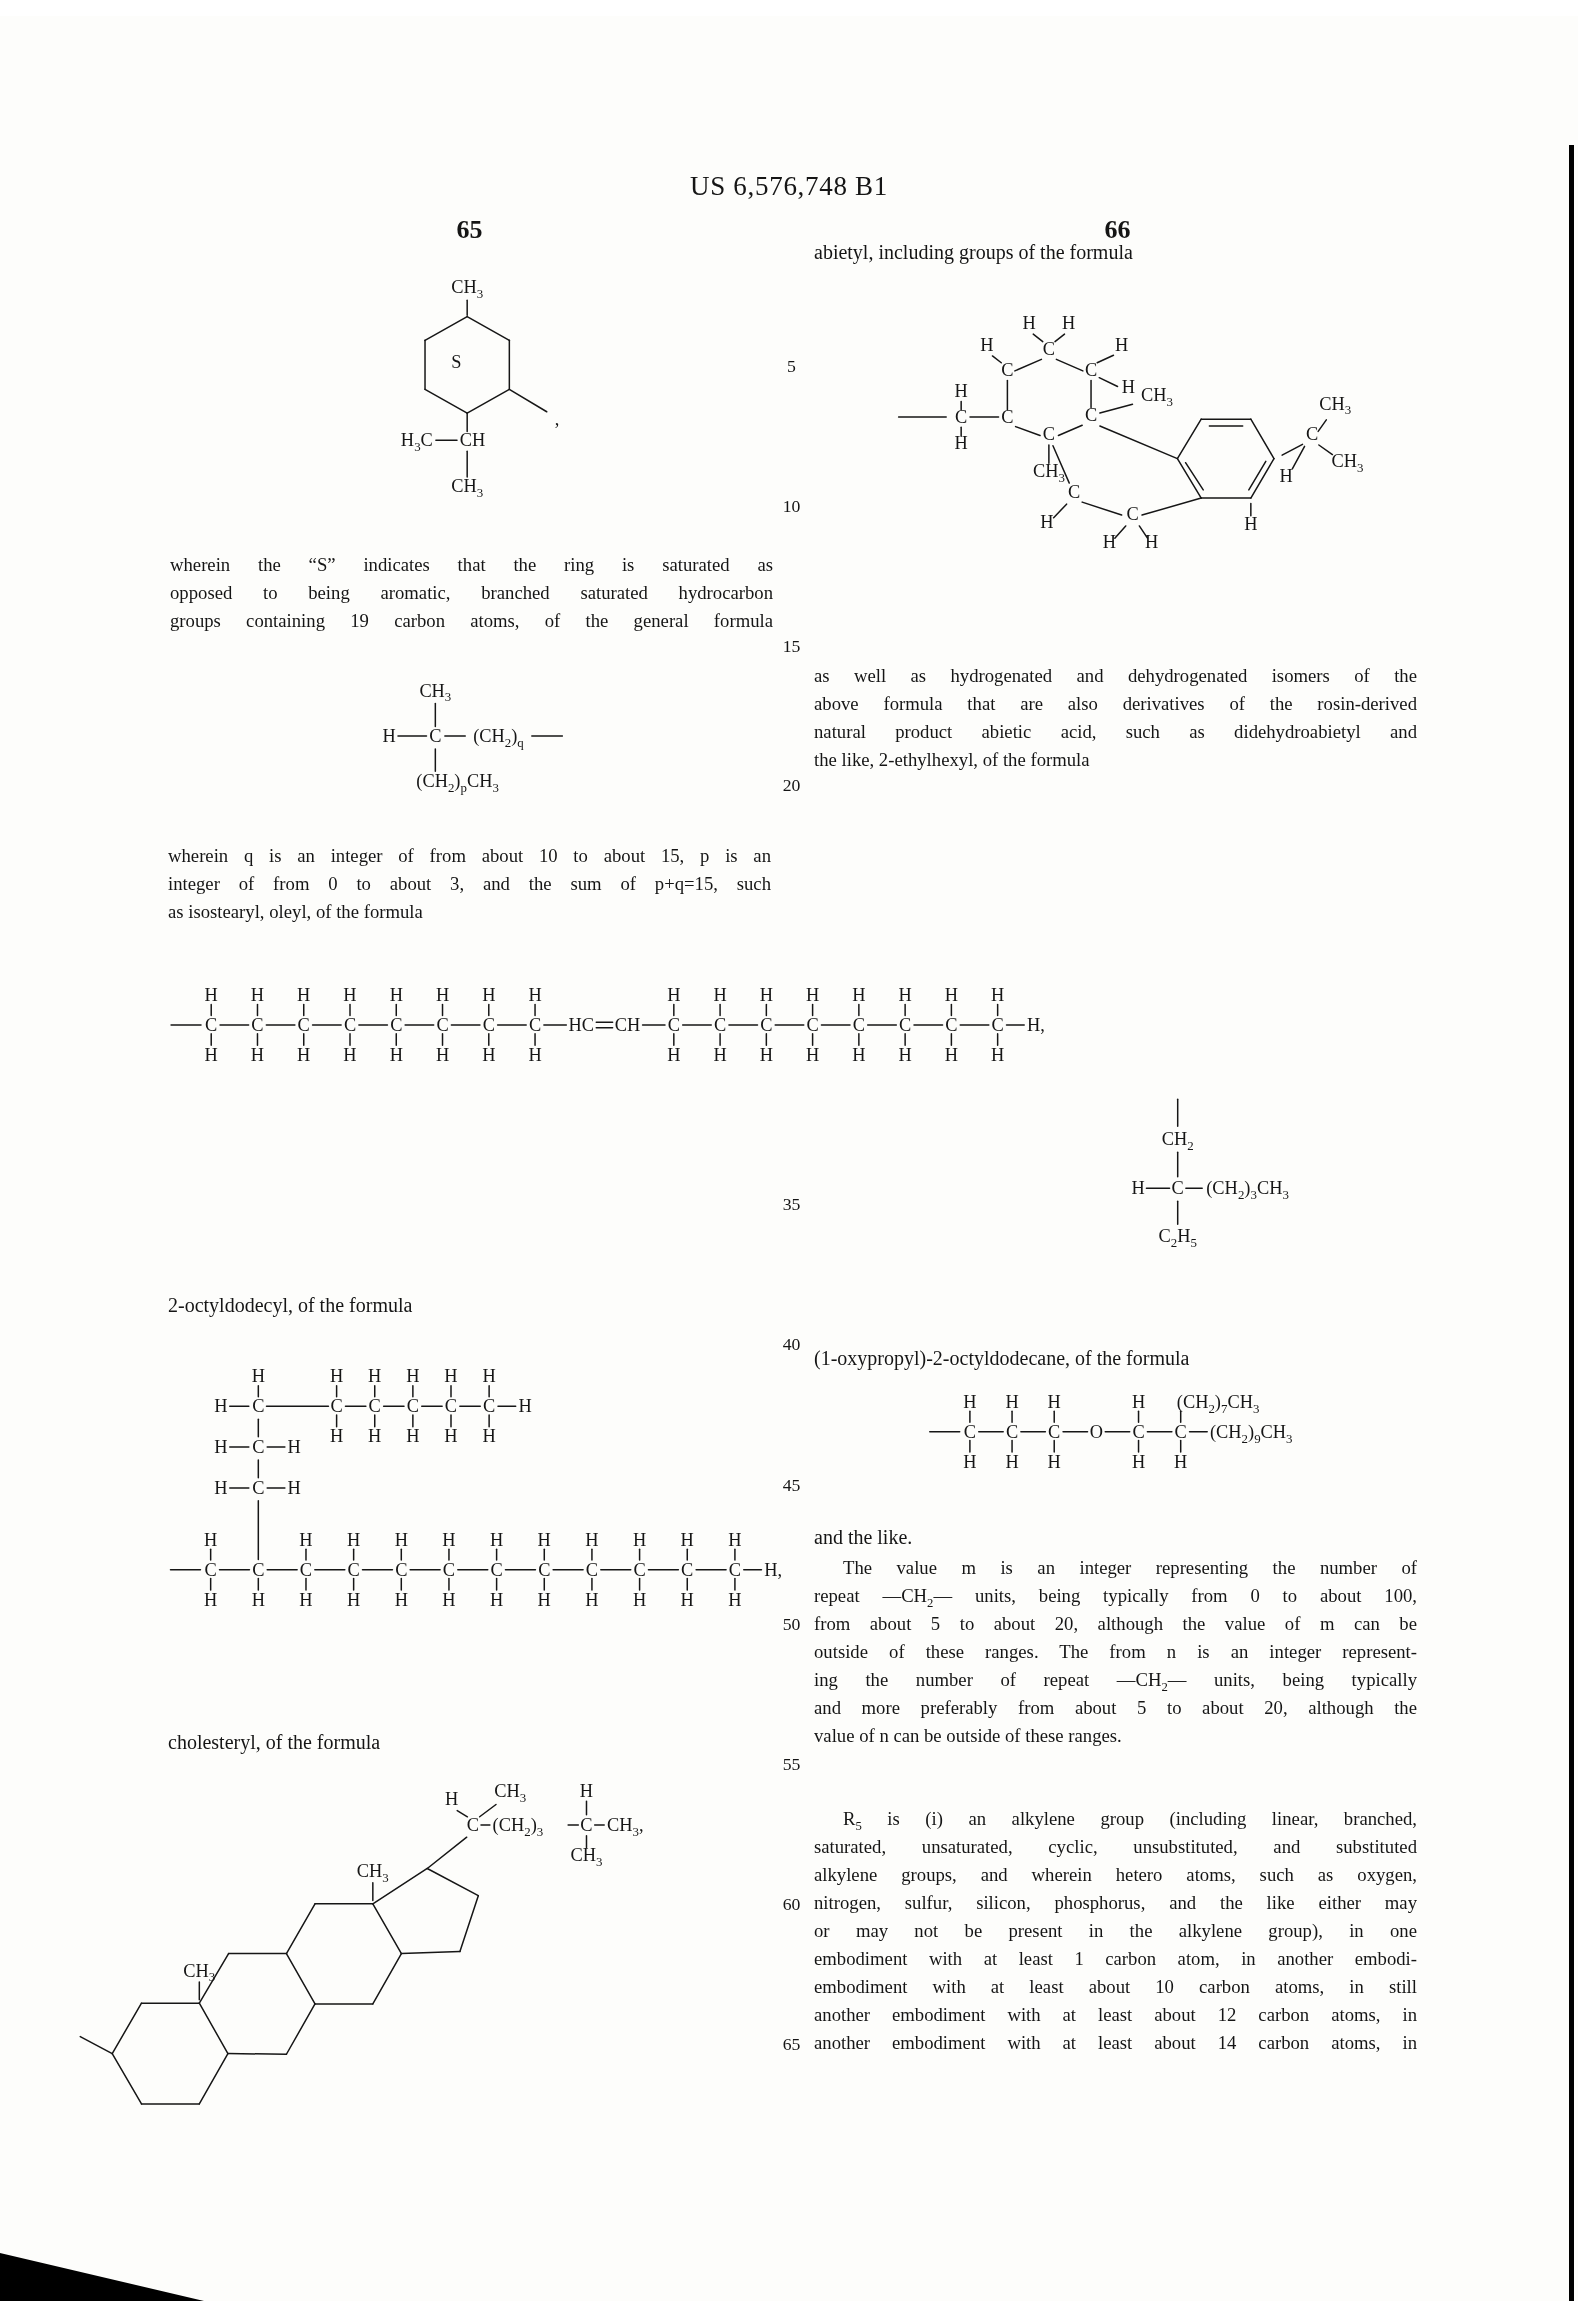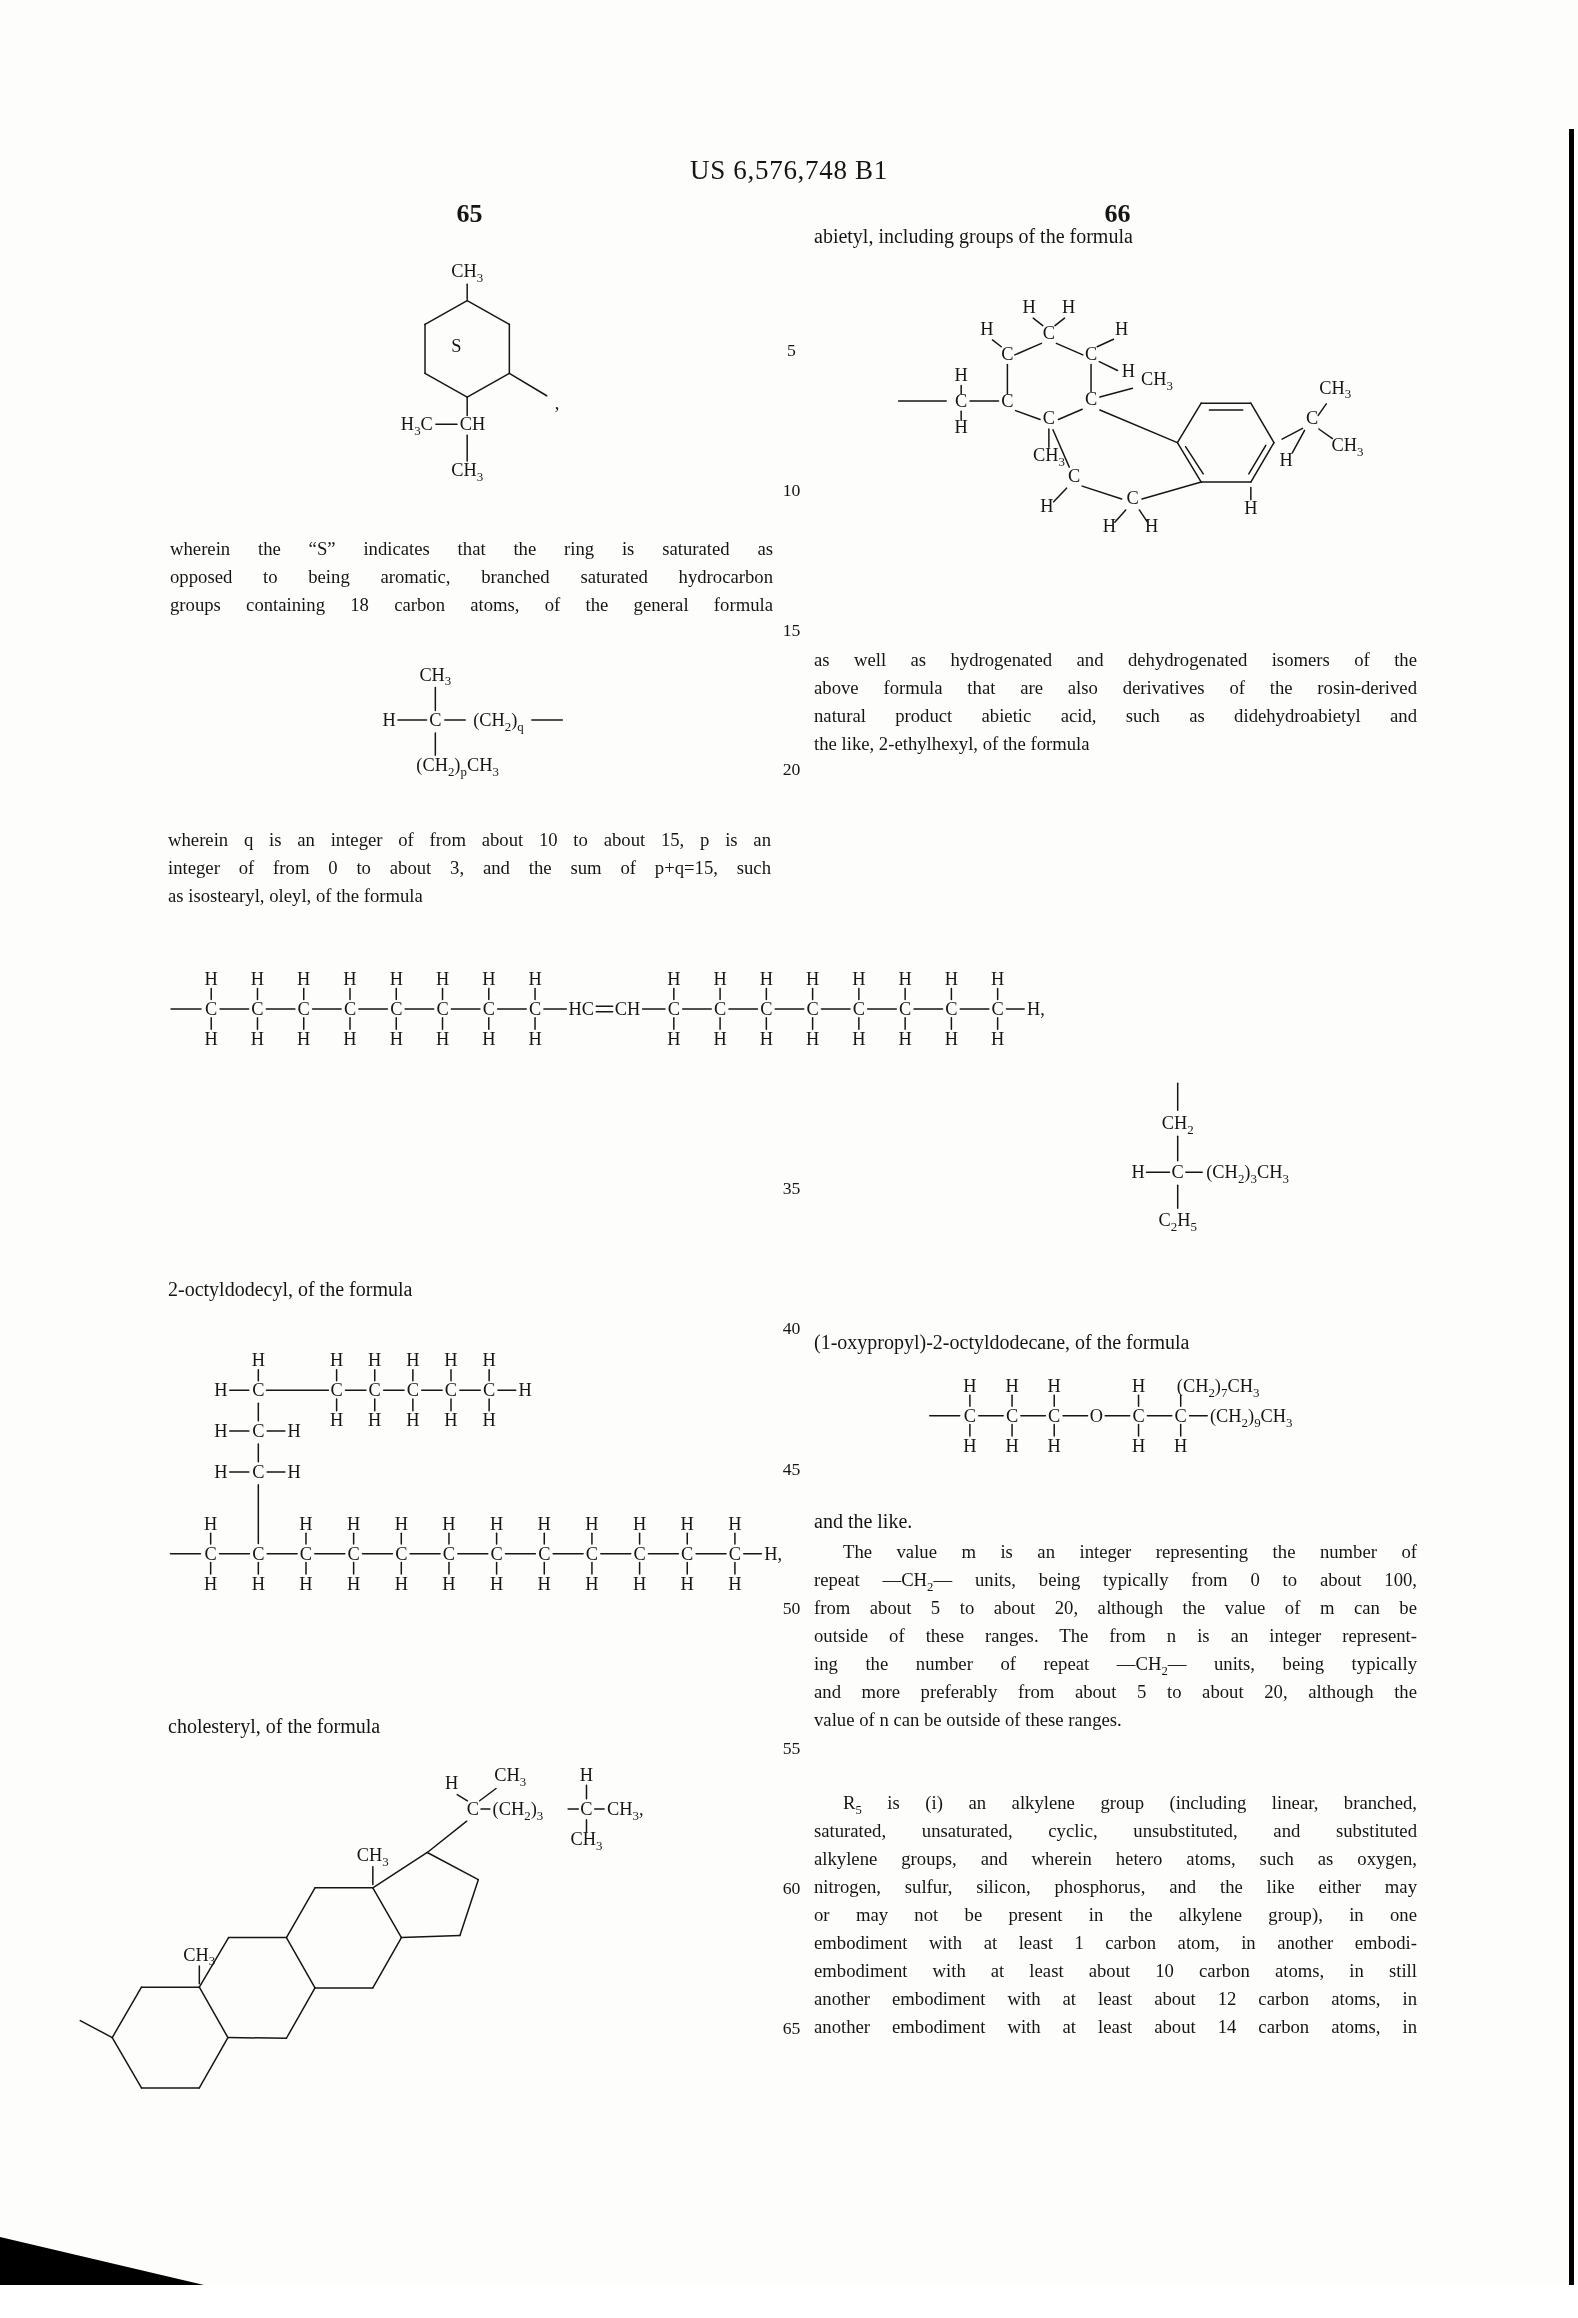--- a/index.html
+++ b/index.html
@@ -1,17 +1,17 @@
 <!DOCTYPE html>
 <html style="font-size:11px"><head>
 <meta charset="utf-8">
 <style>
   html,body{margin:0;padding:0;background:#ffffff;}
   .page{position:relative;width:1578px;height:2285px;background:#fdfdfb;
-        font-family:"Liberation Serif",serif;color:#151515;overflow:hidden;}
+        font-family:"Liberation Serif",serif;color:#151515;overflow:hidden;margin-top:16px;}
   .abs{position:absolute;}
   .header{left:0;top:155px;width:100%;text-align:center;font-size:27px;letter-spacing:0.7px;}
   .colnum{font-size:26px;font-weight:bold;}
   .txt{width:603px;font-size:18.7px;line-height:28px;}
   .caption{font-size:20px;line-height:28px;}
   .jp .line{text-align:justify;text-align-last:justify;}
   .jp .line.last{text-align-last:left;}
   .jp.jall .line.last{text-align-last:justify;}
   .indent .line:first-child{text-indent:29px;}
   sub{font-size:68%;line-height:0;}
@@ -63,21 +63,21 @@
       <text x="115" y="143" text-anchor="middle"><tspan dy="0">S</tspan></text>
       <text x="57" y="258" text-anchor="middle"><tspan dy="0">H</tspan><tspan dy="7" font-size="19">3</tspan><tspan dy="-7">C</tspan></text>
       <text x="139" y="258" text-anchor="middle"><tspan dy="0">CH</tspan></text>
       <text x="131" y="325" text-anchor="middle"><tspan dy="0">CH</tspan><tspan dy="7" font-size="19">3</tspan></text>
       <text x="263" y="227" text-anchor="middle"><tspan dy="0">,</tspan></text>
     </svg>
 
   <div class="abs txt jp jall" style="left:170px;top:535px;">
       <div class="line">wherein the “S” indicates that the ring is saturated as</div>
       <div class="line">opposed to being aromatic, branched saturated hydrocarbon</div>
-      <div class="line last">groups containing 18 carbon atoms, of the general formula</div>
+      <div class="line last">groups containing 19 carbon atoms, of the general formula</div>
     </div>
 
   <svg class="struct" style="left:364px;top:650px;width:231px;height:136px" viewBox="0 0 340 200" width="231" height="136">
       <line x1="50" y1="103" x2="92" y2="103"></line>
       <line x1="119" y1="103" x2="149" y2="103"></line>
       <line x1="247" y1="103" x2="292" y2="103"></line>
       <line x1="105" y1="55" x2="105" y2="89"></line>
       <line x1="105" y1="122" x2="105" y2="155"></line>
       <text x="105" y="45" text-anchor="middle"><tspan dy="0">CH</tspan><tspan dy="7" font-size="19">3</tspan></text>
       <text x="37" y="112" text-anchor="middle"><tspan dy="0">H</tspan></text>

